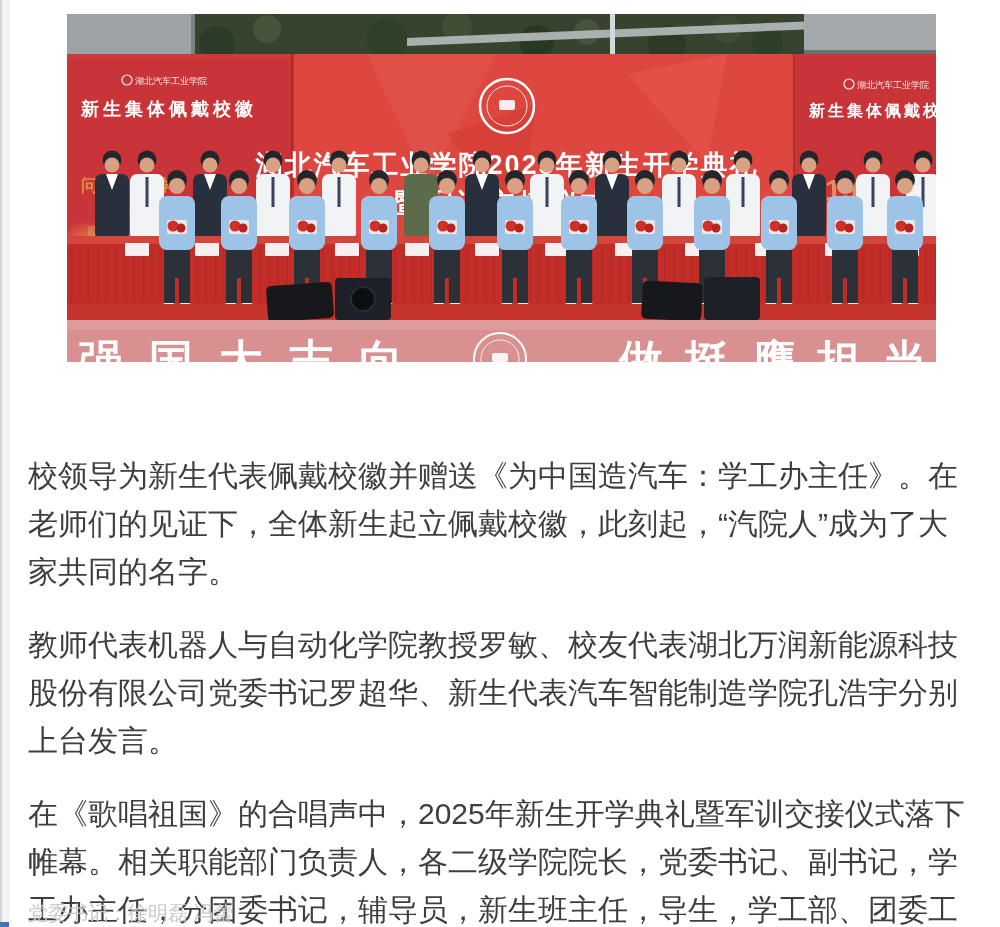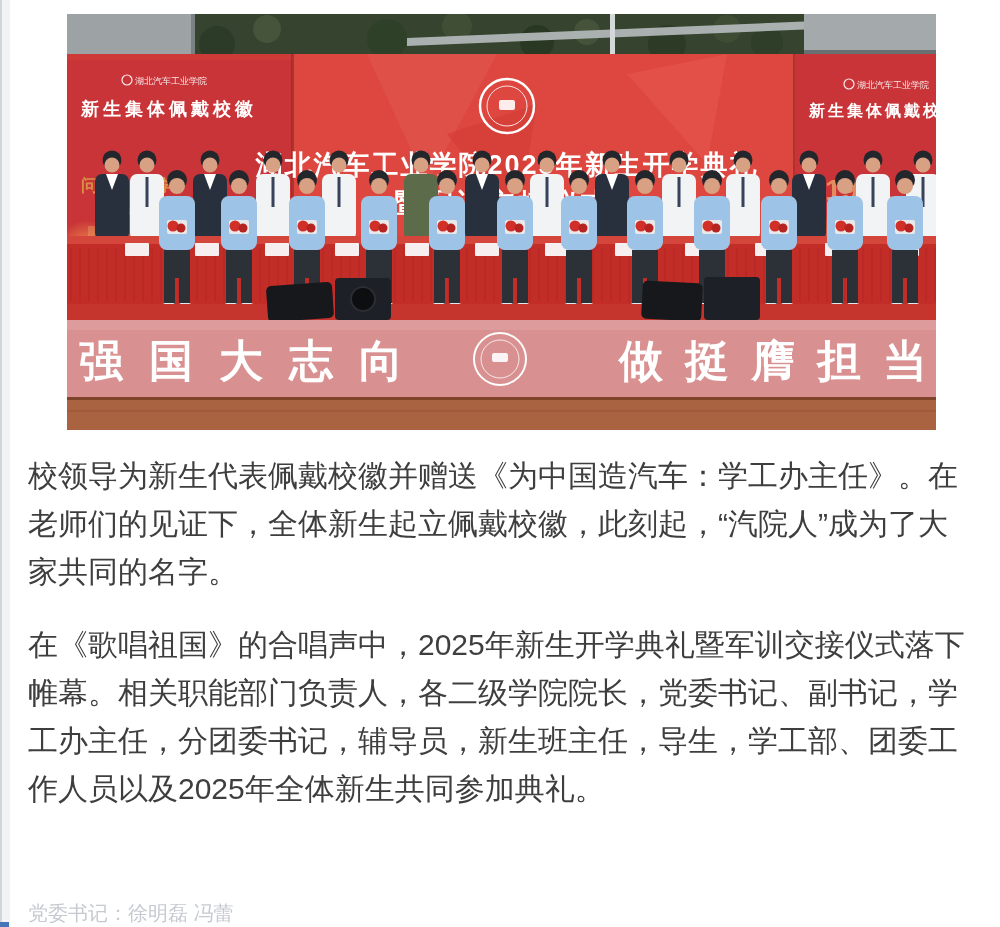--- a/index.html
+++ b/index.html
@@ -5,21 +5,21 @@
   html,body{margin:0;padding:0;}
   body{
     width:1000px;height:927px;position:relative;background:#ffffff;
     font-family:"Liberation Sans","DejaVu Sans",sans-serif;overflow:hidden;
   }
   .gutter{
     position:absolute;left:0;top:0;width:10px;height:927px;
     background:#f2f3f5;border-left:2px solid #d3d6d9;box-sizing:border-box;
   }
   .photo{
-    position:absolute;left:67px;top:14px;width:869px;height:416px;overflow:hidden;
+    position:absolute;left:67px;top:14px;width:869px;height:348px;overflow:hidden;
   }
   .photo svg{display:block;width:869px;height:416px;}
   .article{
     position:absolute;left:28px;top:452px;width:944px;
     color:#3e3e3e;font-size:30px;line-height:48px;
   }
   .article p{margin:0 0 25px 0;}
   .editor{
     position:absolute;left:28px;top:900px;font-size:20px;color:#c6c9d0;
   }
@@ -463,18 +463,19 @@
   <g>
     <rect x="0" y="383" width="869" height="33" fill="#a96340"></rect>
     <rect x="0" y="383" width="869" height="3" fill="#7d442a"></rect>
     <rect x="0" y="396" width="869" height="2" fill="#9a5736" opacity="0.7"></rect>
   </g>
 </svg>
 </figure>
 
 <div class="article">
   <p>校领导为新生代表佩戴校徽并赠送《为中国造汽车：学工办主任》。在老师们的见证下，全体新生起立佩戴校徽，此刻起，“汽院人”成为了大家共同的名字。</p>
+  <p>教师代表机器人与自动化学院教授罗敏、校友代表湖北万润新能源科技股份有限公司党委书记罗超华、新生代表汽车智能制造学院孔浩宇分别上台发言。</p>
   <p>在《歌唱祖国》的合唱声中，2025年新生开学典礼暨军训交接仪式落下帷幕。相关职能部门负责人，各二级学院院长，党委书记、副书记，学工办主任，分团委书记，辅导员，新生班主任，导生，学工部、团委工作人员以及2025年全体新生共同参加典礼。</p>
 </div>
 
 <div class="editor">党委书记：徐明磊 冯蕾</div>
 
 <div class="corner"></div>
 
 </body></html>

